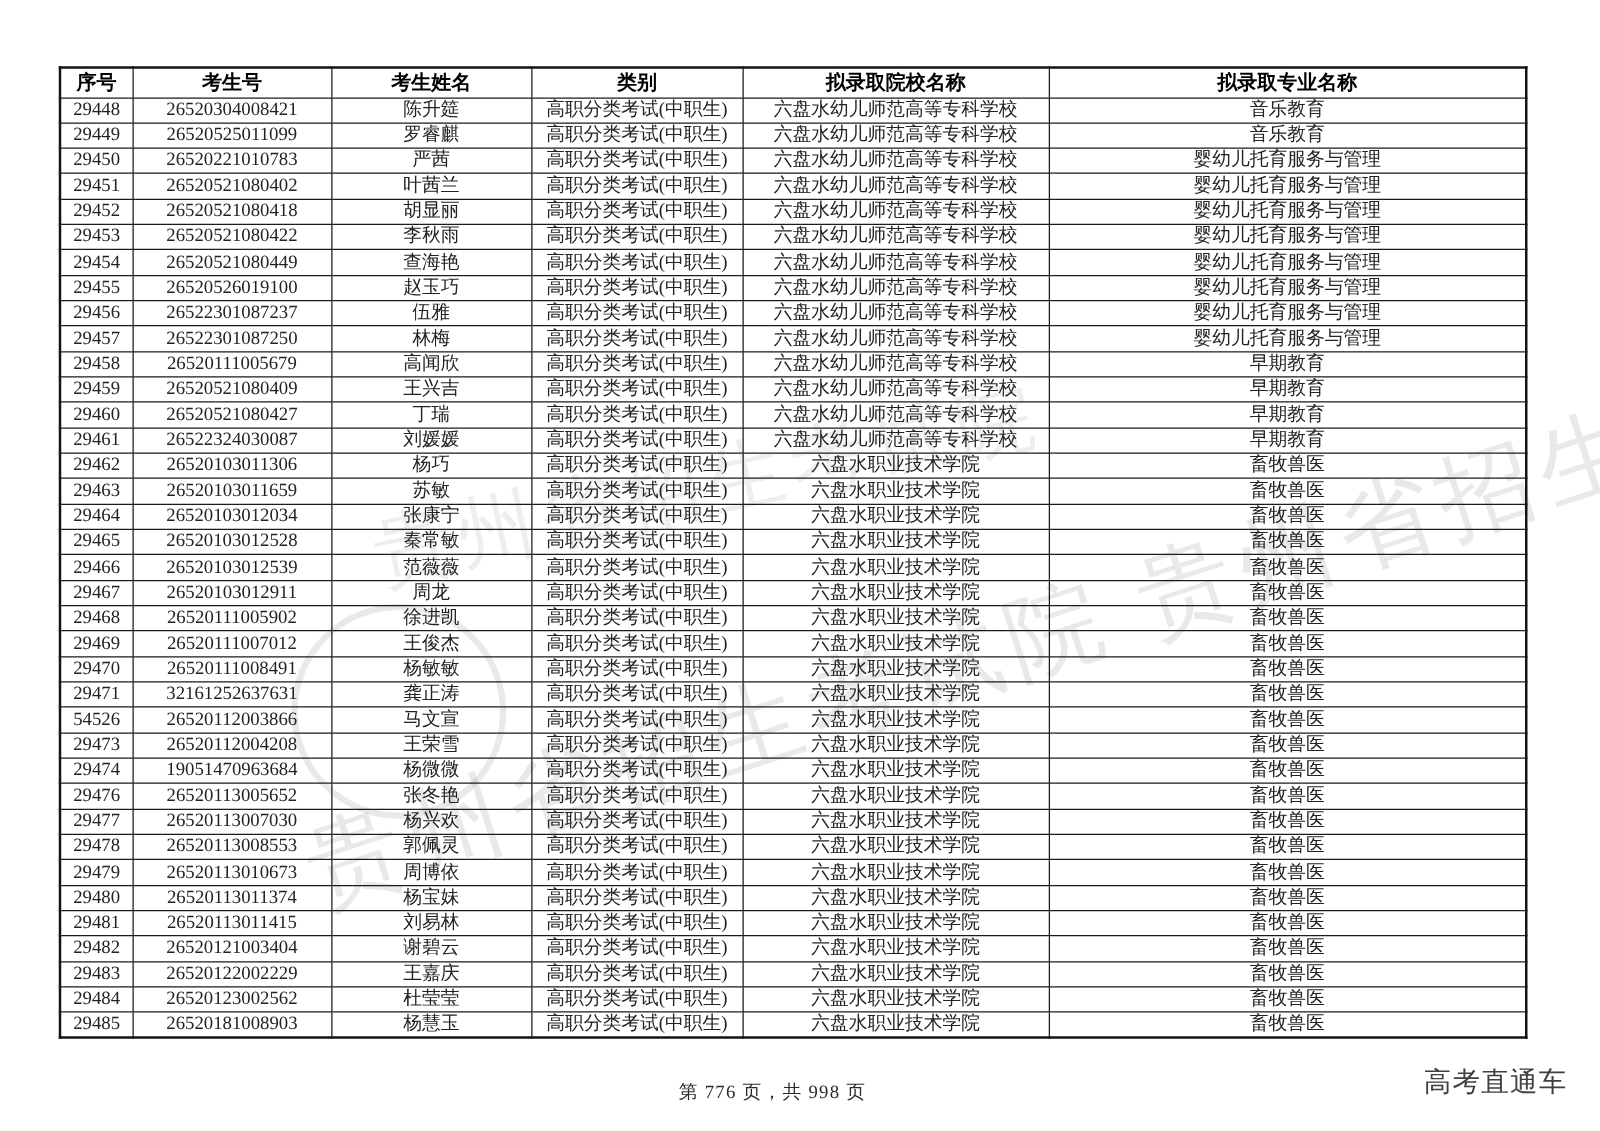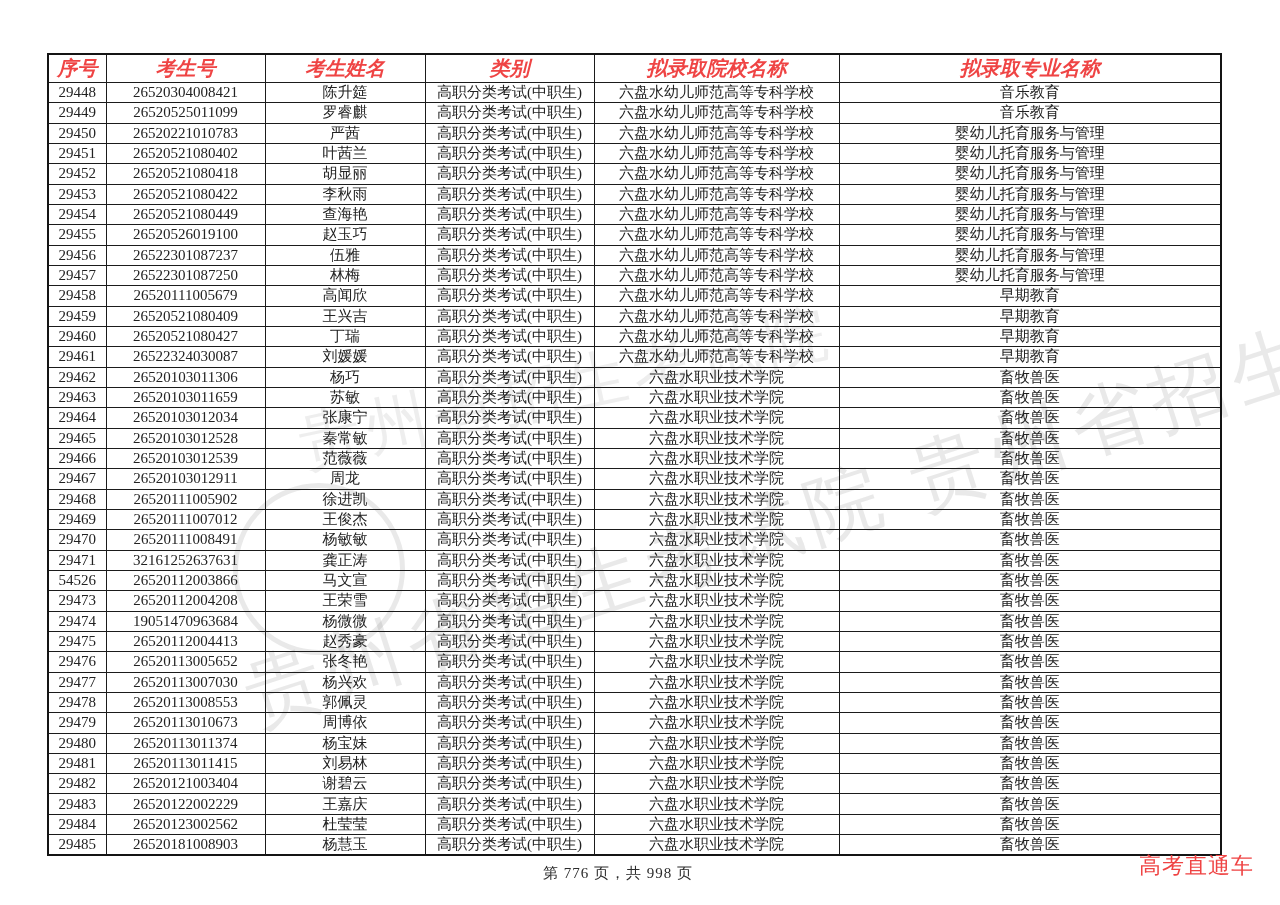--- a/index.html
+++ b/index.html
@@ -62,24 +62,23 @@
   .admission-table th, .admission-table td {
     border: 1.5px solid #1b1b1b;
     text-align: center;
     vertical-align: middle;
     white-space: nowrap;
     overflow: hidden;
     padding: 0;
   }
   .admission-table thead tr { height: 24px; }
   .admission-table th {
-    font-size: 20px;
+    font-size: 16px;
     font-weight: bold;
-    color: #ef4444;
-    font-style: italic;
+    color: #000000;
   }
   .admission-table tbody tr { height: 20.34px; }
   .admission-table td {
     font-size: 15px;
     color: #222222;
     line-height: 1;
   }
 
   
   .footer-pageinfo {
@@ -90,21 +89,21 @@
     text-align: center;
     font-size: 15px;
     color: #2b2b2b;
     letter-spacing: 1px;
   }
   .brand-watermark {
     position: absolute;
     z-index: 1;
     top: 851px; right: 26px;
     font-size: 22px;
-    color: #ef4444;
+    color: #404040;
     font-family: "Liberation Sans", "DejaVu Sans", sans-serif;
     letter-spacing: 1px;
   }
 </style>
 </head>
 <body>
 
 <div class="page">
 
   <div class="wm-seal"></div>
@@ -346,28 +345,20 @@
         </tr>
         <tr>
           <td>29474</td>
           <td>19051470963684</td>
           <td>杨微微</td>
           <td>高职分类考试(中职生)</td>
           <td>六盘水职业技术学院</td>
           <td>畜牧兽医</td>
         </tr>
         <tr>
-          <td>29475</td>
-          <td>26520112004413</td>
-          <td>赵秀豪</td>
-          <td>高职分类考试(中职生)</td>
-          <td>六盘水职业技术学院</td>
-          <td>畜牧兽医</td>
-        </tr>
-        <tr>
           <td>29476</td>
           <td>26520113005652</td>
           <td>张冬艳</td>
           <td>高职分类考试(中职生)</td>
           <td>六盘水职业技术学院</td>
           <td>畜牧兽医</td>
         </tr>
         <tr>
           <td>29477</td>
           <td>26520113007030</td>

